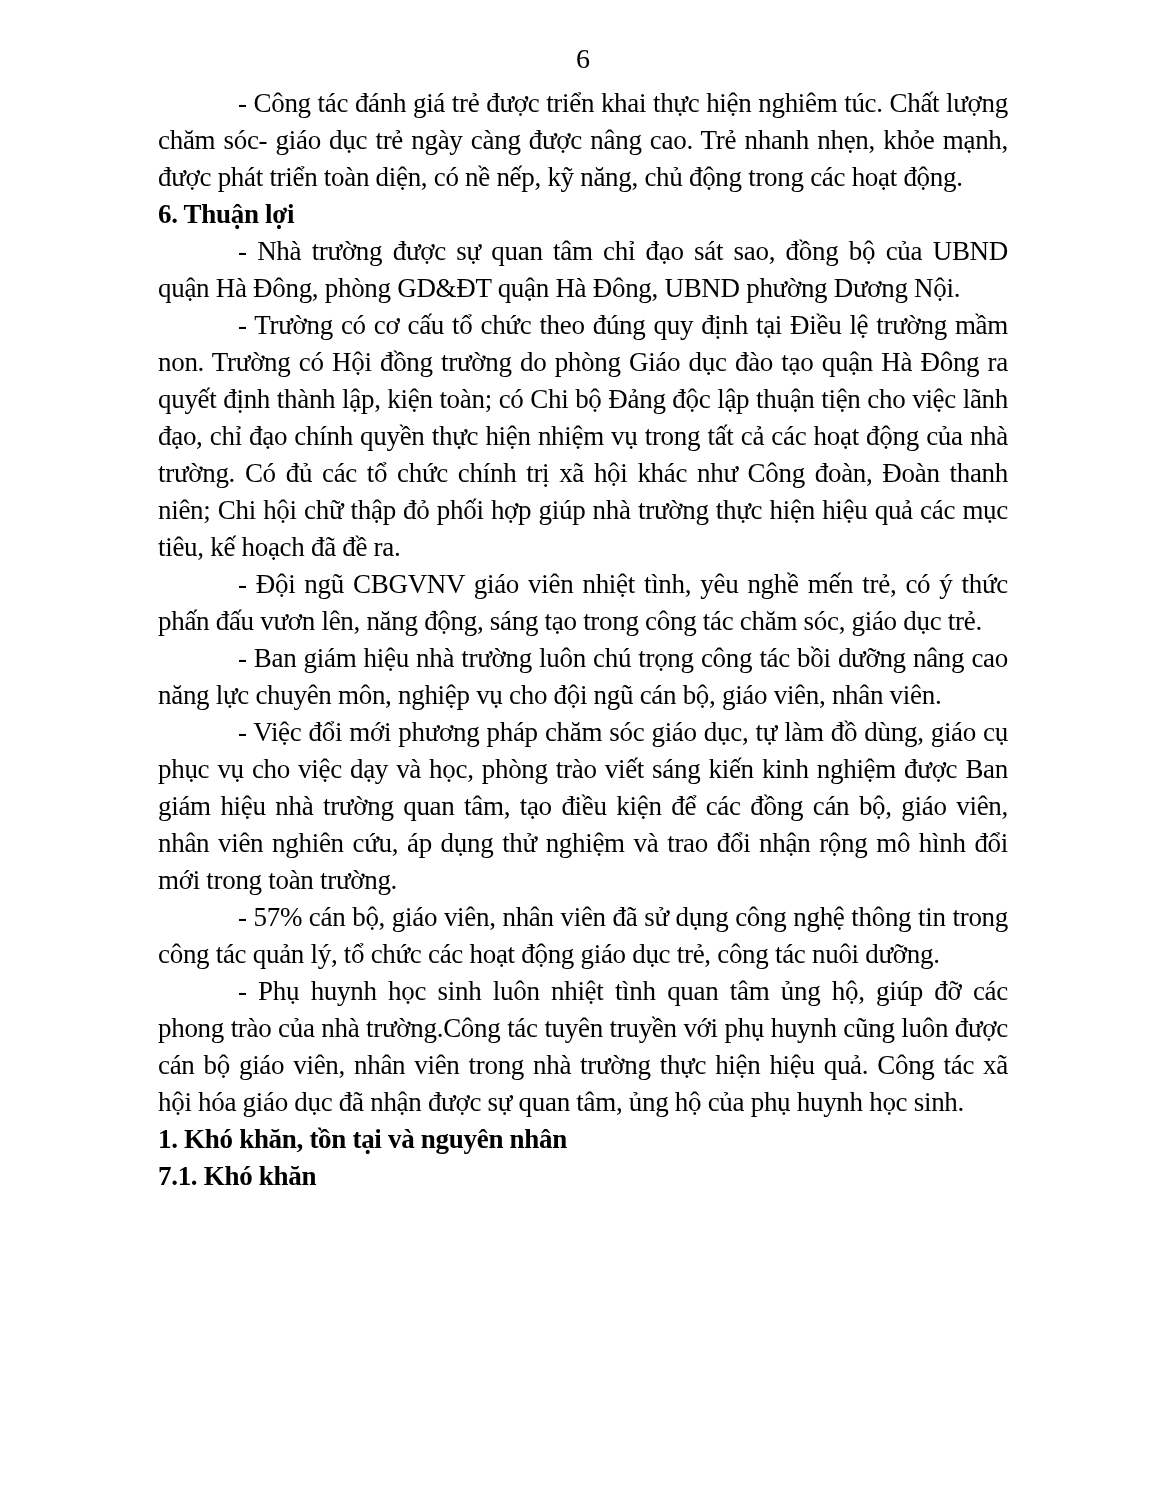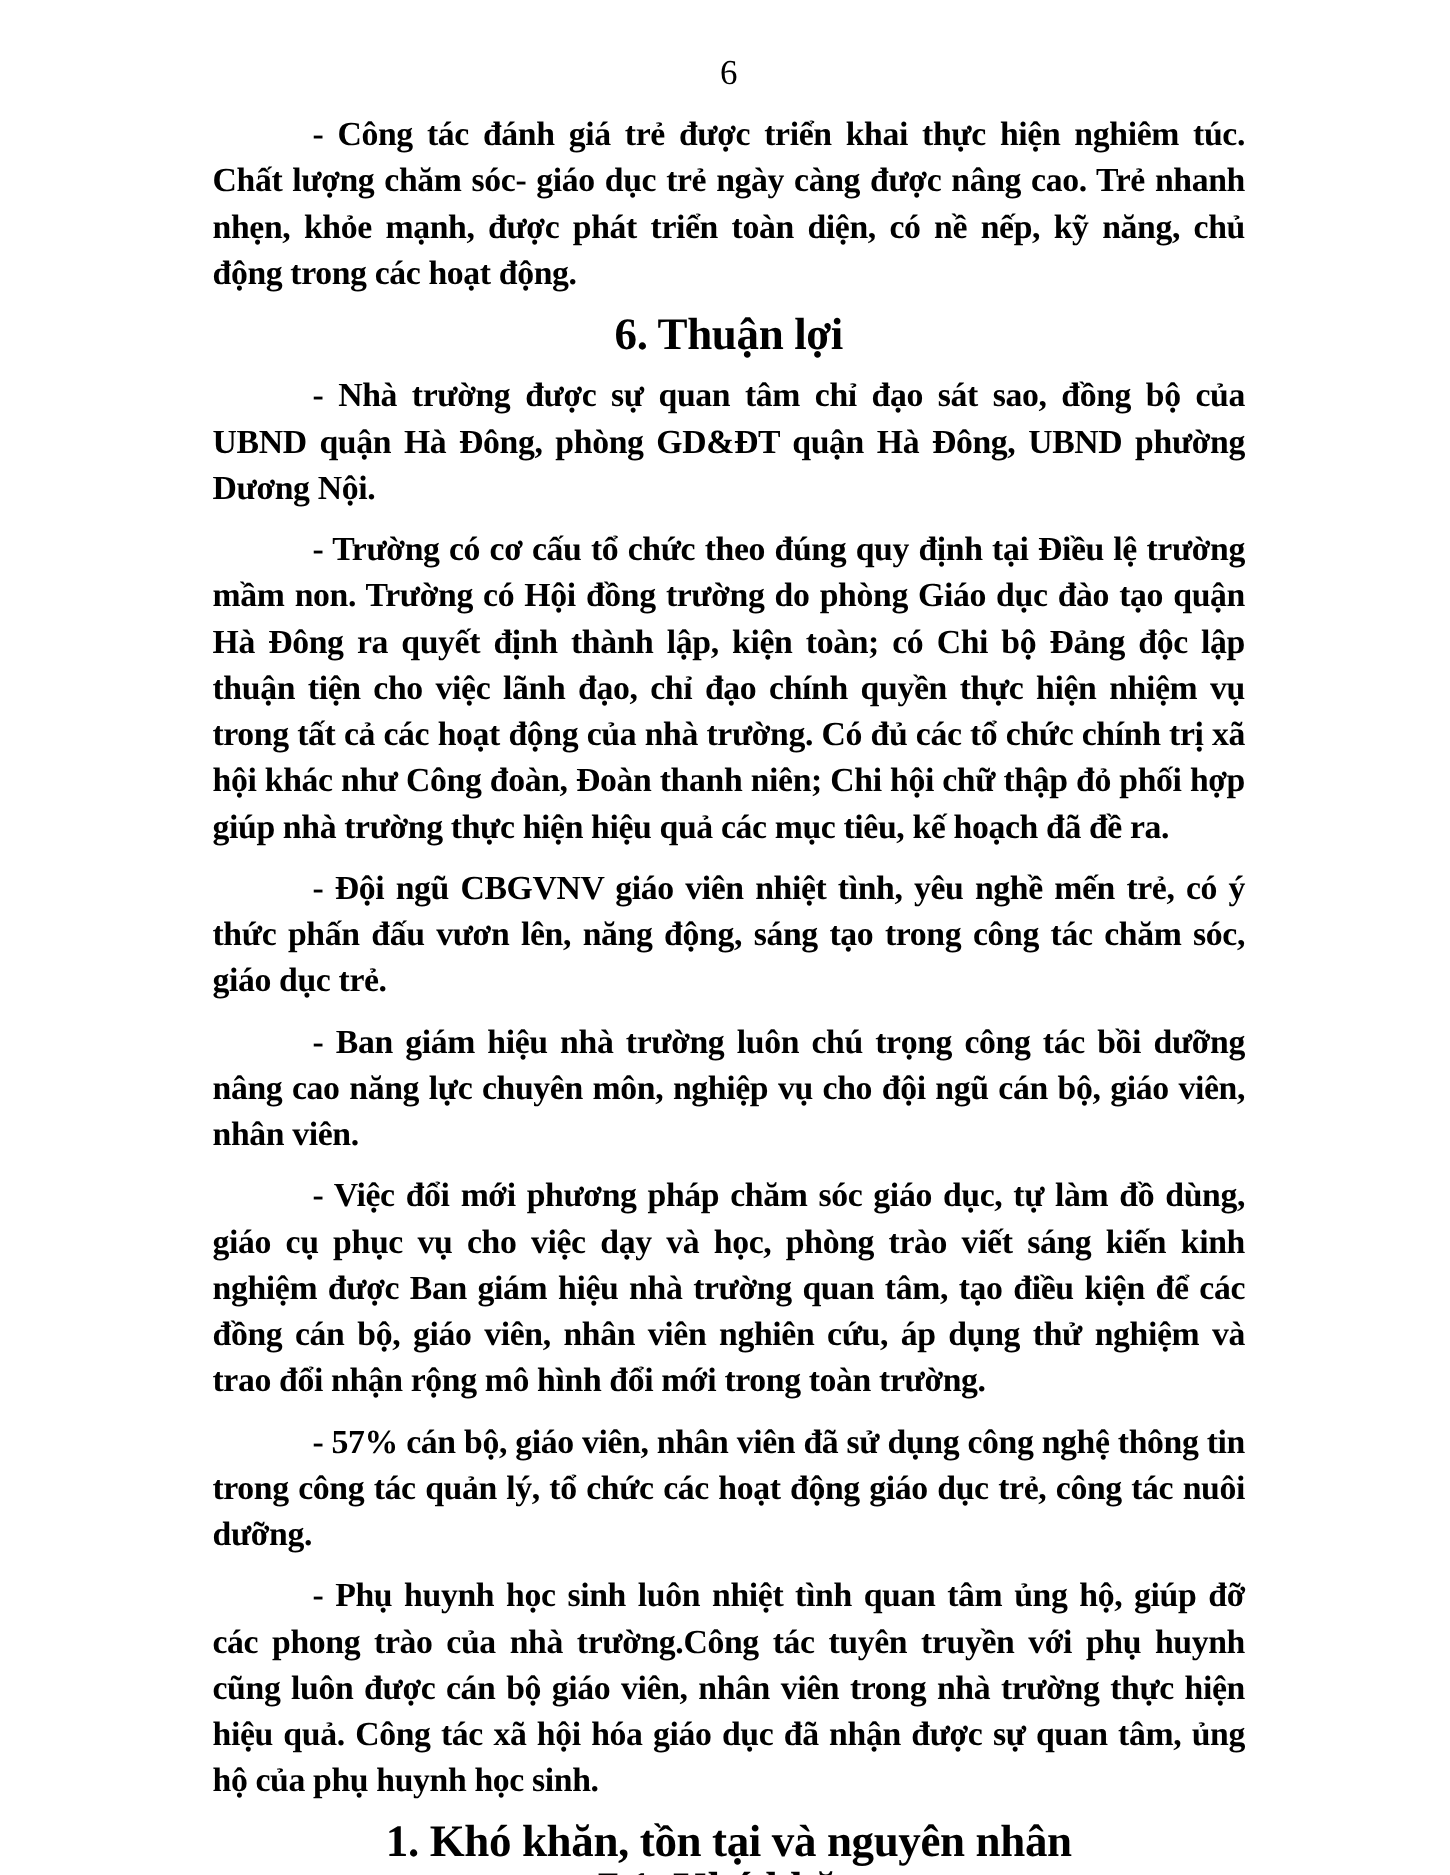--- a/index.html
+++ b/index.html
@@ -27,31 +27,30 @@
     line-height: 37px;
     margin: 0 0 8px 0;
   }
   .content {
     font-size: 27px;
     line-height: 37px;
     text-align: justify;
     letter-spacing: -0.3px;
   }
   .para {
-    margin: 12px;
+    margin: 0;
     text-indent: 80px;
-    font-weight: bold;
   }
   .heading {
     margin: 0;
     font-weight: bold;
-    font-size: 36px;
+    font-size: 27px;
     line-height: 37px;
     text-indent: 0;
-    text-align: center;
+    text-align: left;
   }
 </style>
 </head>
 <body>
 
 <div class="page">
   <div class="page-number">6</div>
 
   <div class="content">
     <p class="para">- Công tác đánh giá trẻ được triển khai thực hiện nghiêm túc. Chất lượng chăm sóc- giáo dục trẻ ngày càng được nâng cao. Trẻ nhanh nhẹn, khỏe mạnh, được phát triển toàn diện, có nề nếp, kỹ năng, chủ động trong các hoạt động.</p>

